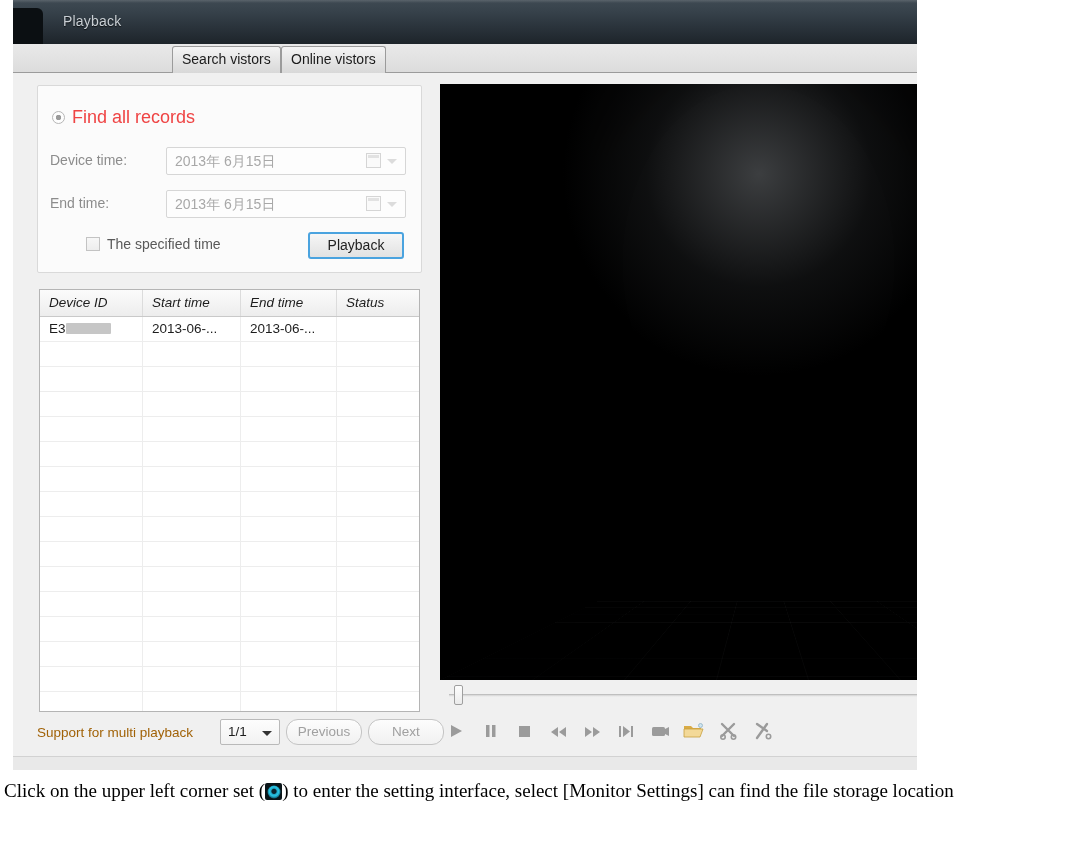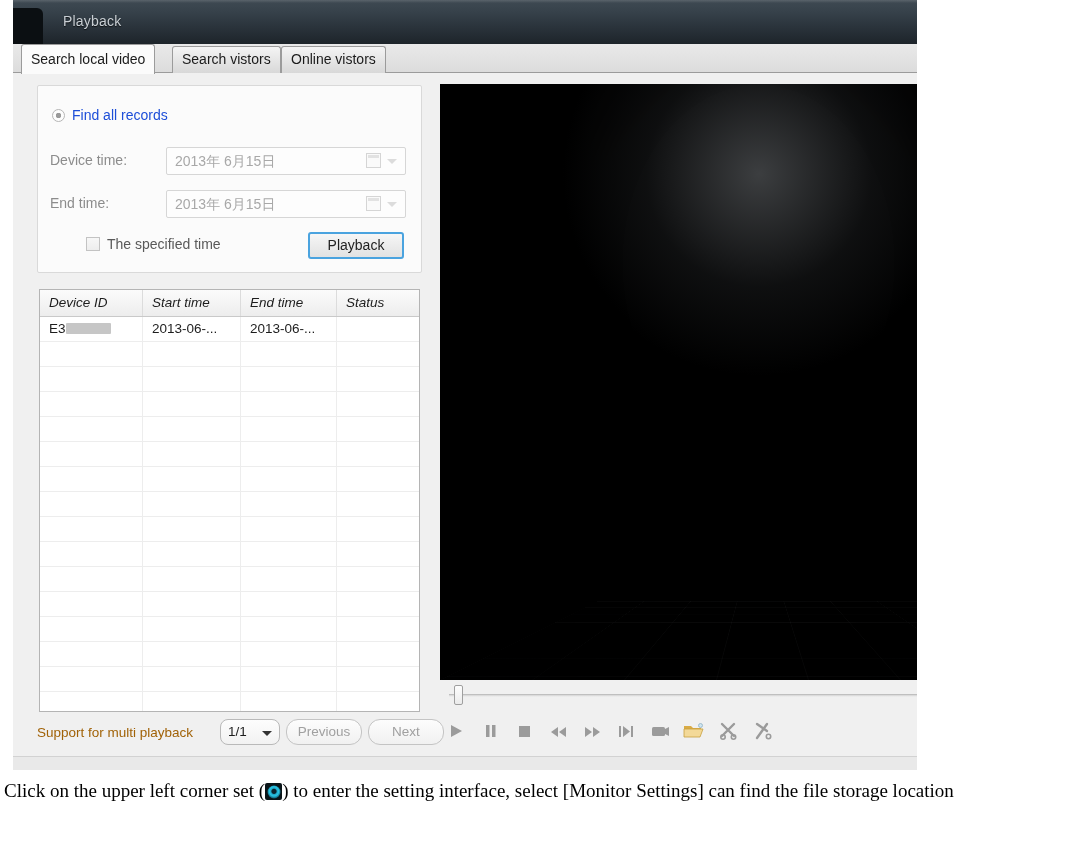--- a/index.html
+++ b/index.html
@@ -132,22 +132,22 @@
   .radio-dot {
     width: 13px; height: 13px;
     border-radius: 50%;
     border: 1px solid #b6b6b6;
     background: radial-gradient(circle at 50% 50%, #9a9a9a 0 2.5px, #fdfdfd 3px 100%);
     box-sizing: border-box;
     margin-right: 7px;
     flex: none;
   }
   #radio-find-all-label {
-    font-size: 14px;
-    color: #1d4ed8;
+    font-size: 18px;
+    color: #ef4444;
     white-space: nowrap;
     text-align: right;
   }
   .time-row {
     position: absolute;
     left: 10px;
     width: 365px;
     height: 28px;
   }
   #row-start { top: 61px; }
@@ -317,21 +317,21 @@
     white-space: nowrap;
     cursor: pointer;
   }
   #page-select {
     position: absolute;
     left: 183px; top: 0;
     width: 60px; height: 26px;
     background: linear-gradient(to bottom, #fdfdfd, #f2f2f2);
     border: 1px solid #b9b9b9;
     box-sizing: border-box;
-    border-radius: 8px;
+    border-radius: 2px;
     cursor: pointer;
   }
   #page-select-value {
     position: absolute;
     left: 7px; top: 4px;
     font-size: 13.5px;
     color: #1d1d1d;
   }
   #page-select-chevron {
     position: absolute;
@@ -513,21 +513,20 @@
       </svg>
     </div>
     <div class="win-btn" id="btn-close">
       <svg width="19" height="16" viewBox="0 0 19 16">
         <path d="M5 3 L14 12 M14 3 L5 12" stroke="#111" stroke-width="2" fill="none"></path>
       </svg>
     </div>
   </div>
 
   <div id="tab-strip">
-    <div class="tab active" style="left:8px;">Search local video</div>
     <div class="tab" style="left:159px;">Search vistors</div>
     <div class="tab" style="left:268px;">Online vistors</div>
   </div>
 
   <div id="search-panel">
 
     <div id="radio-find-all">
       <span class="radio-dot"></span>
       <span id="radio-find-all-label">Find all records</span>
     </div>

